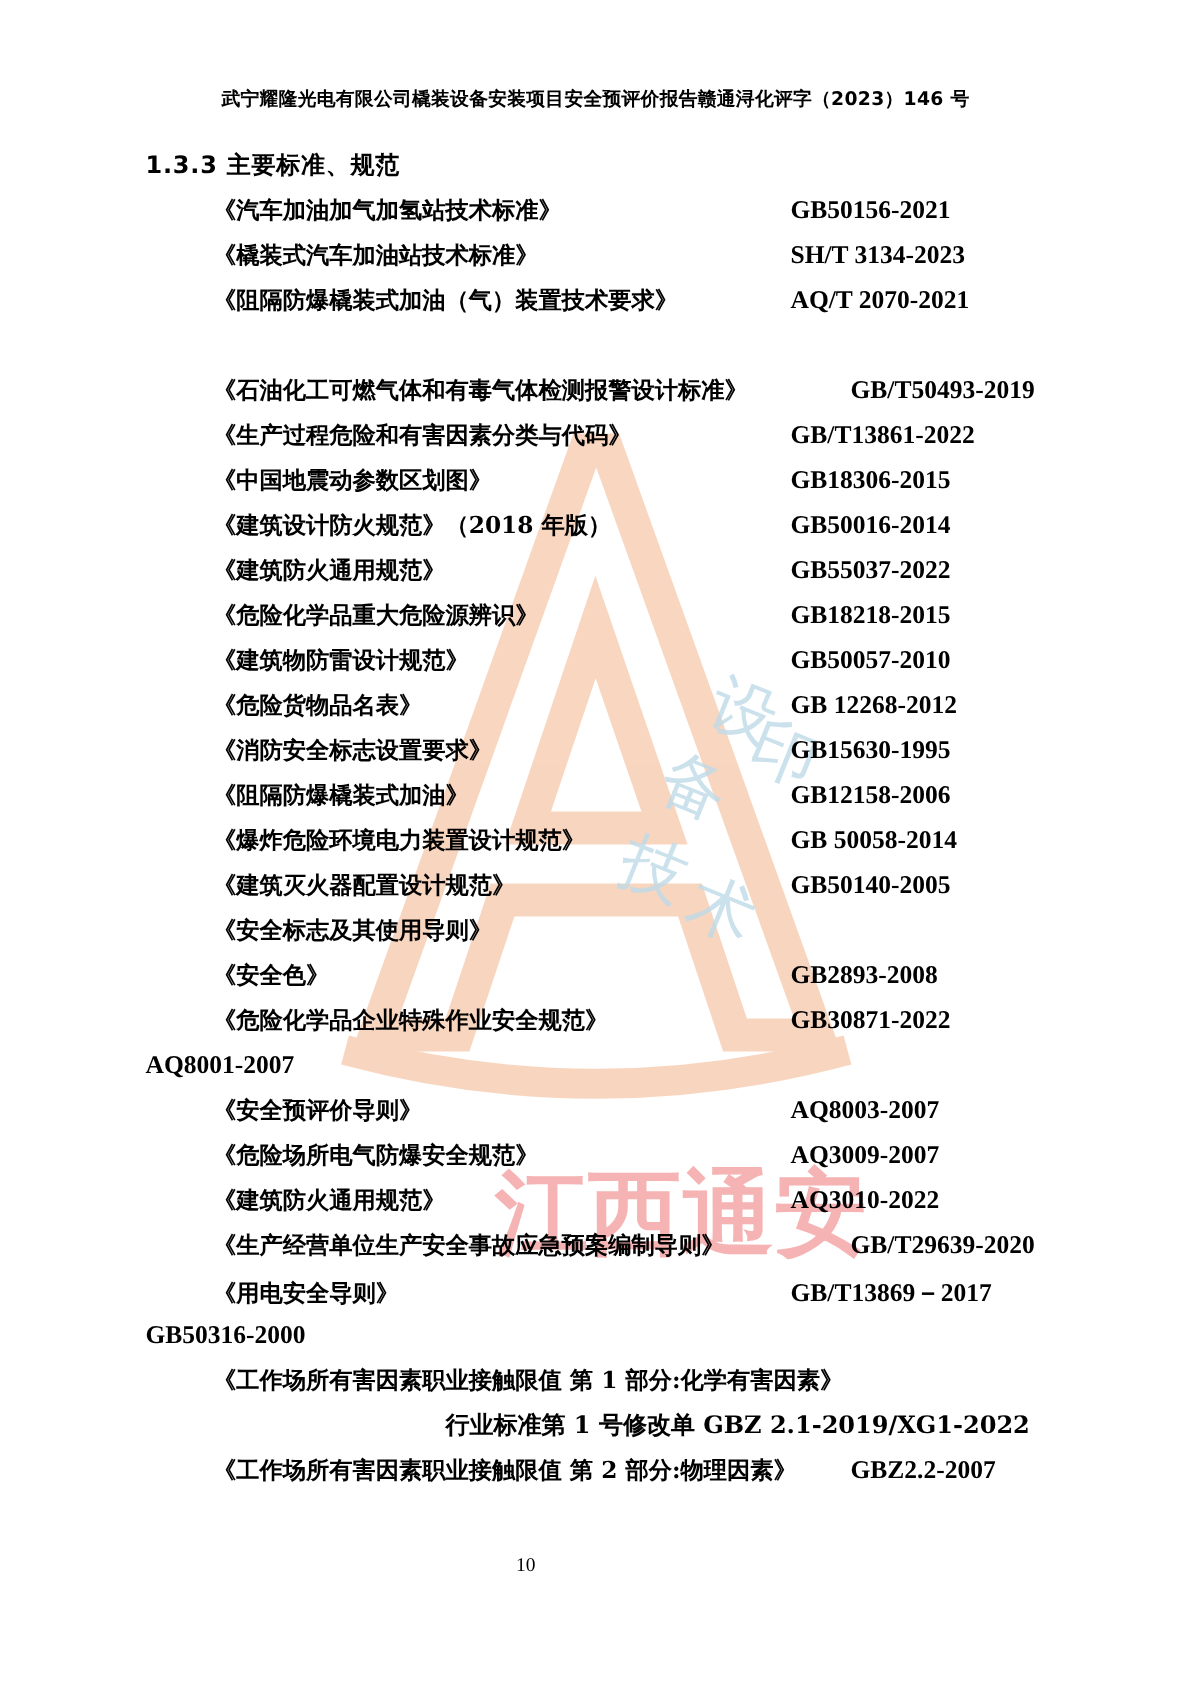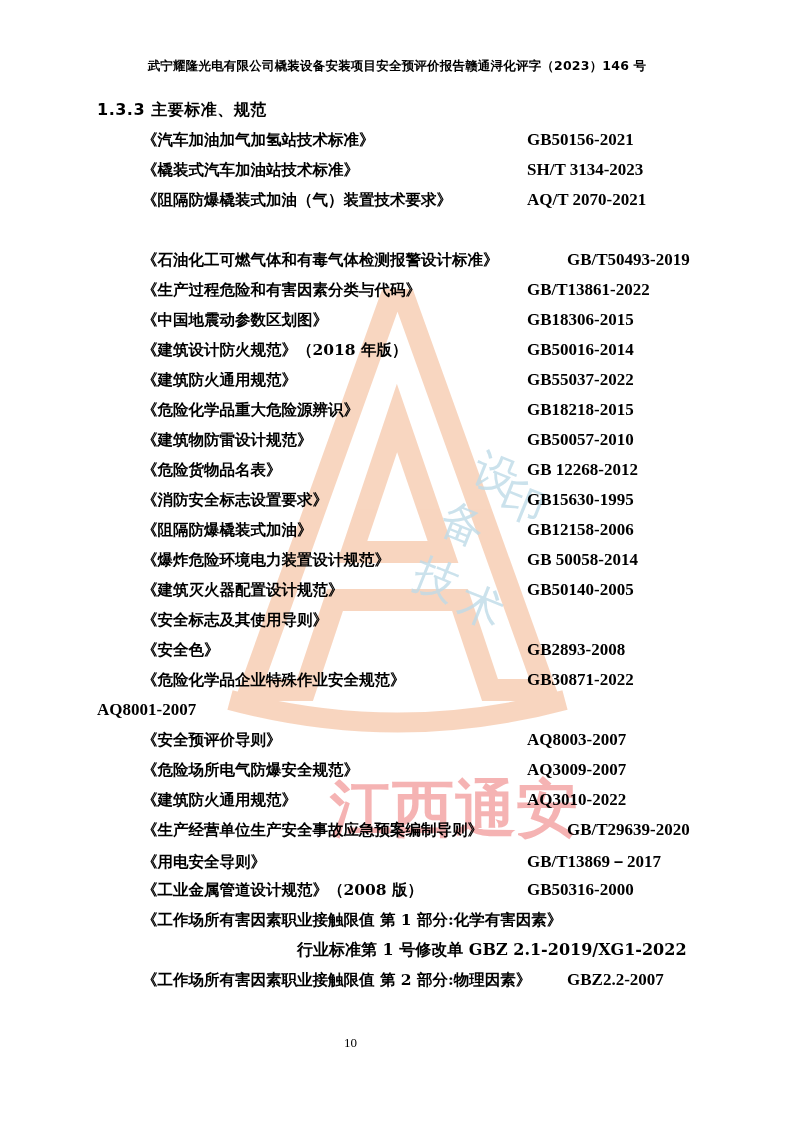--- a/index.html
+++ b/index.html
@@ -237,21 +237,20 @@
     </div>
     <div class="std-row">
       <span class="std-name wide">《生产经营单位生产安全事故应急预案编制导则》</span>
       <span class="std-code">GB/T29639-2020</span>
     </div>
     <div class="std-row">
       <span class="std-name">《用电安全导则》</span>
       <span class="std-code">GB/T13869－2017</span>
     </div>
     <div class="std-row">
-      <span class="std-name">《工业金属管道设计规范》（2008 版）</span>
       <span class="std-code">GB50316-2000</span>
     </div>
 
     <div class="std-row full">
       <span class="std-name">《工作场所有害因素职业接触限值  第 1 部分:化学有害因素》</span>
     </div>
     <div class="std-row indent-right">
       <span class="std-cont">行业标准第 1 号修改单  GBZ 2.1-2019/XG1-2022</span>
     </div>
     <div class="std-row">

